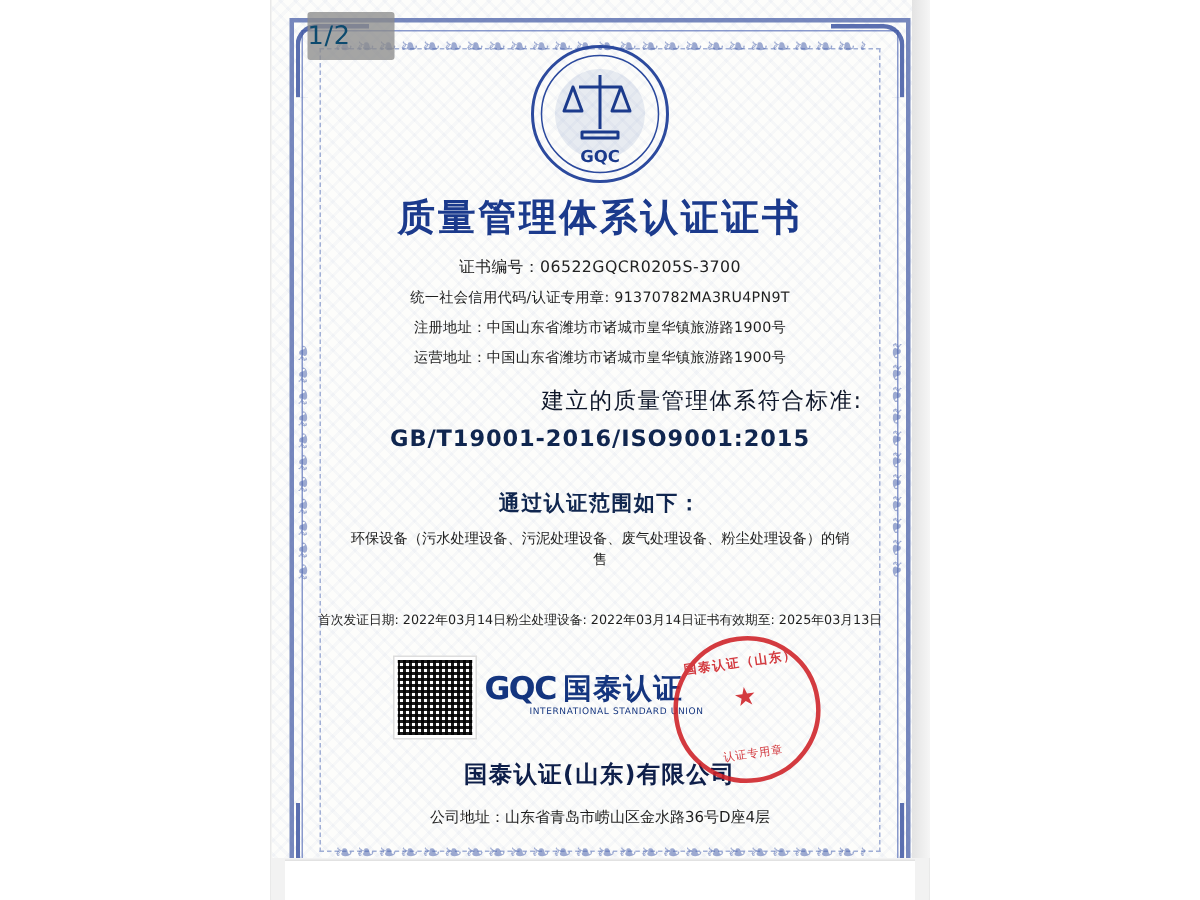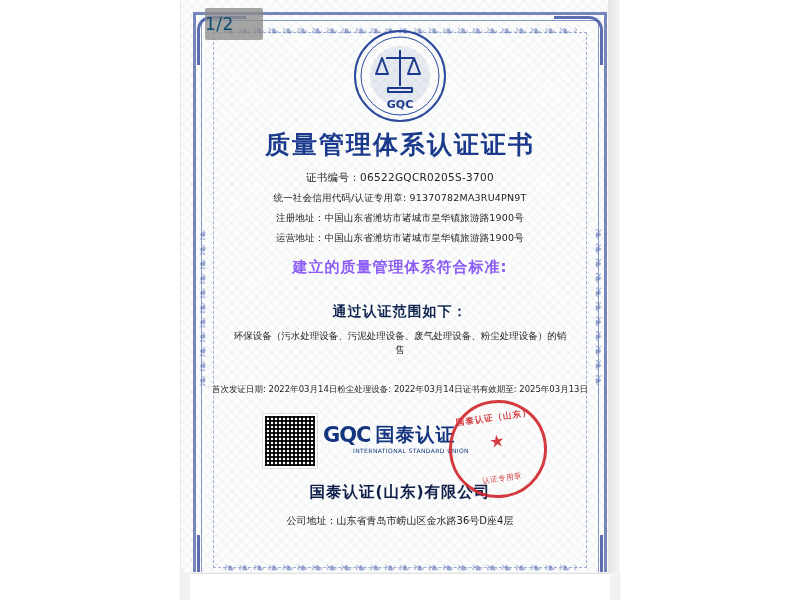--- a/index.html
+++ b/index.html
@@ -149,24 +149,25 @@
     letter-spacing: 0.6px;
   }
   .small-line {
     font-size: 9.5px;
     color: #1d1d1d;
     margin-top: 7px;
     letter-spacing: 0.2px;
   }
   .std-head {
     font-size: 15px;
-    font-weight: bold;
-    color: #8b5cf6;
+    font-weight: normal;
+    color: #0f172a;
     margin-top: 13px;
     letter-spacing: 1px;
+    text-align: right;
   }
   .std-code {
     font-size: 15px;
     font-weight: bold;
     color: #10264f;
     margin-top: 6px;
     letter-spacing: 0.6px;
   }
   .scope-head {
     font-size: 14px;
@@ -367,20 +368,21 @@
         <span>证书编号：</span><span>06522GQCR0205S-3700</span>
       </div>
 
 
 
       <div class="small-line">统一社会信用代码/认证专用章: 91370782MA3RU4PN9T</div>
       <div class="small-line">注册地址：中国山东省潍坊市诸城市皇华镇旅游路1900号</div>
       <div class="small-line">运营地址：中国山东省潍坊市诸城市皇华镇旅游路1900号</div>
 
       <div class="std-head">建立的质量管理体系符合标准:</div>
+      <div class="std-code">GB/T19001-2016/ISO9001:2015</div>
 
       <div class="scope-head">通过认证范围如下：</div>
       <div class="scope-body">环保设备（污水处理设备、污泥处理设备、废气处理设备、粉尘处理设备）的销售</div>
 
       <div class="dates-row">
         <span>首次发证日期: 2022年03月14日</span>
         <span>粉尘处理设备: 2022年03月14日</span>
         <span>证书有效期至: 2025年03月13日</span>
       </div>
 

